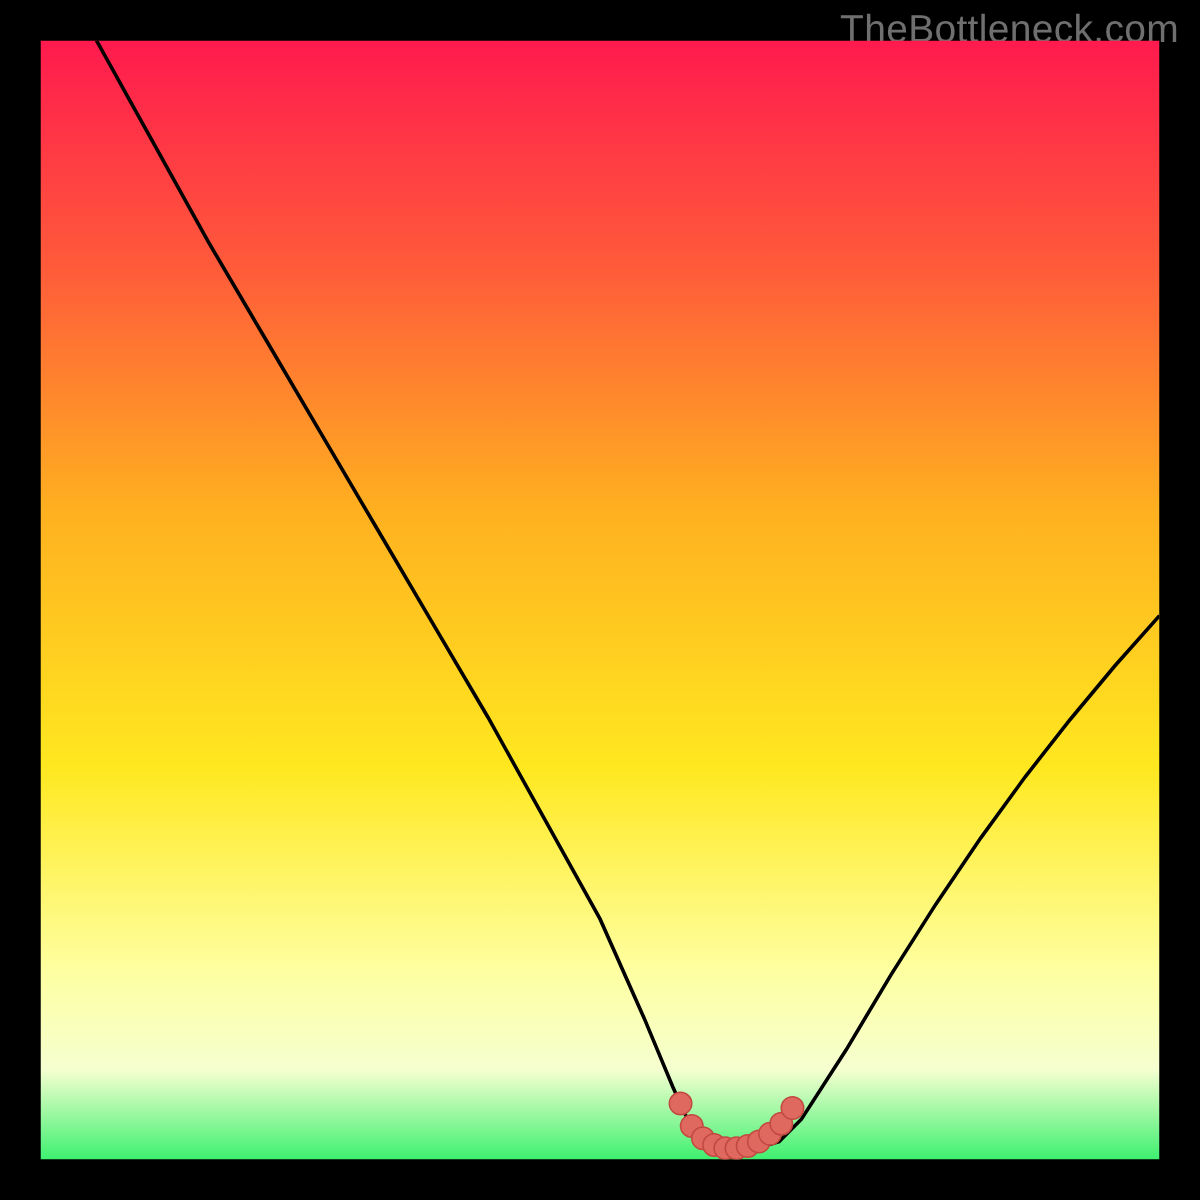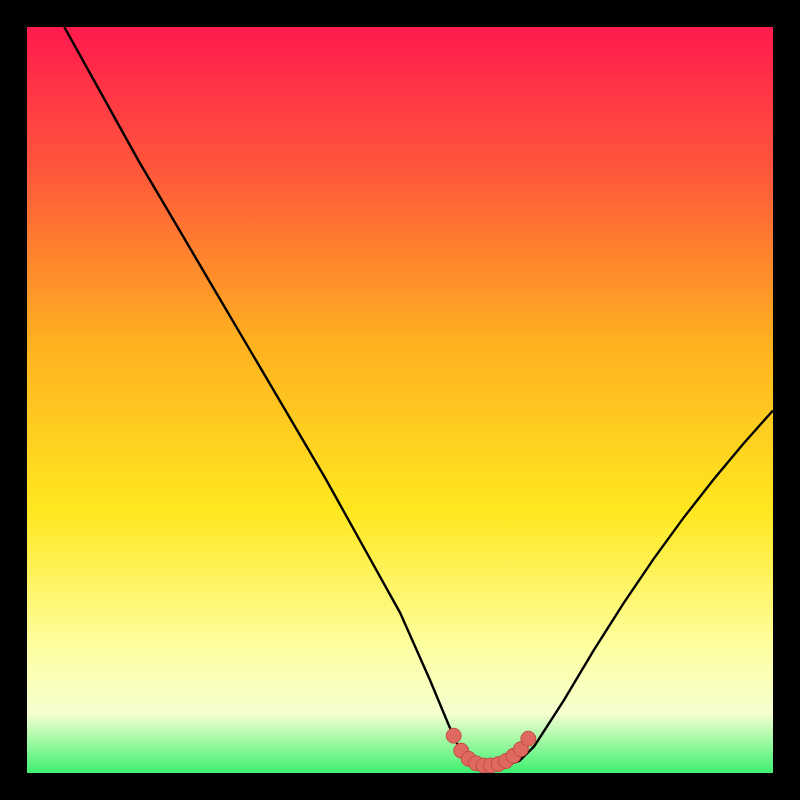--- a/index.html
+++ b/index.html
@@ -36,20 +36,21 @@
     font-weight: 500;
     color: #6f6f6f;
     letter-spacing: 0.2px;
   }
   svg { display: block; }
 </style>
 </head>
 <body>
 
 <div class="frame">
+  <div class="watermark">TheBottleneck.com</div>
   <div class="plot">
     <svg id="chart-svg" width="746" height="746" viewBox="0 0 746 746">
       <defs>
         <linearGradient id="bg-grad" x1="0" y1="0" x2="0" y2="1">
           <stop id="g0" offset="0%" stop-color="#ff1a4e"></stop>
           <stop id="g1" offset="20%" stop-color="#ff5a3a"></stop>
           <stop id="g2" offset="42%" stop-color="#ffb020"></stop>
           <stop id="g3" offset="65%" stop-color="#ffe820"></stop>
           <stop id="g4" offset="83%" stop-color="#feffa0"></stop>
           <stop id="g5" offset="92%" stop-color="#f5ffd0"></stop>

